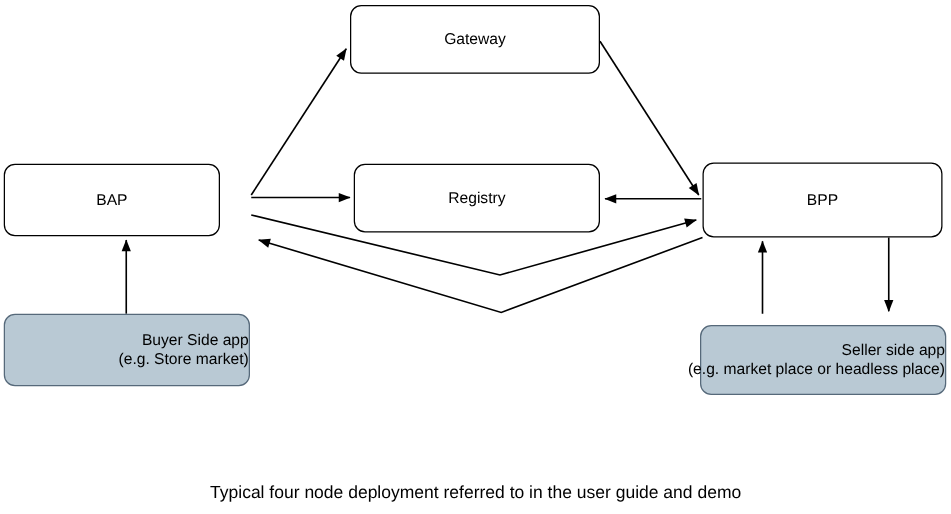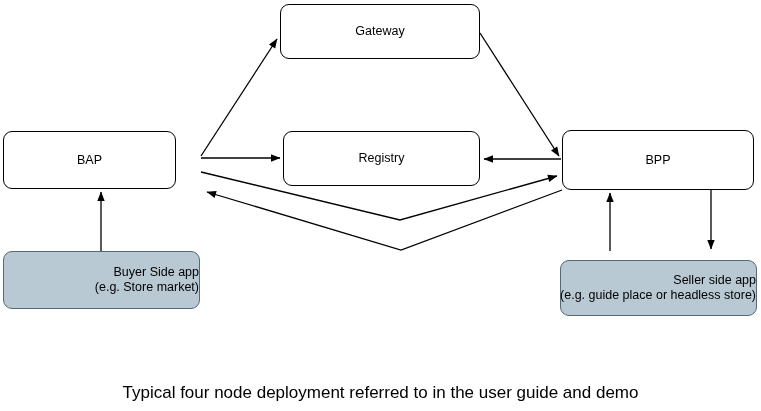--- a/index.html
+++ b/index.html
@@ -22,21 +22,21 @@
   }
   .node.plain{background:#ffffff;border:1.4px solid #000000;}
   .node.app{
     background:var(--app-fill,#b9c9d4);
     border:1.4px solid var(--app-stroke,#56697a);
     align-items:flex-end;
   }
   .tline{white-space:nowrap;}
   .caption{
     position:absolute;left:0;top:386px;width:761px;
-    text-align:center;font-size:17px;line-height:14px;
+    text-align:center;font-size:14px;line-height:14px;
   }
   
   .n-gateway{left:280px;top:4px;width:200px;height:55px;}
   .n-bap{left:3px;top:131px;width:173px;height:58px;}
   .n-registry{left:283px;top:131px;width:197px;height:55px;}
   .n-bpp{left:562px;top:130px;width:192px;height:60px;}
   .n-buyer{left:3px;top:251px;width:197px;height:58px;}
   .n-seller{left:560px;top:260px;width:197px;height:56px;}
 </style>
 </head>
@@ -79,18 +79,18 @@
     <div class="tline">BPP</div>
   </div>
 
   <div class="node app n-buyer">
     <div class="tline">Buyer Side app</div>
     <div class="tline">(e.g. Store market)</div>
   </div>
 
   <div class="node app n-seller">
     <div class="tline">Seller side app</div>
-    <div class="tline">(e.g. guide place or headless store)</div>
+    <div class="tline">(e.g. market place or headless place)</div>
   </div>
 
   <div class="caption">Typical four node deployment referred to in the user guide and demo</div>
 
 </div>
 
 </body></html>

